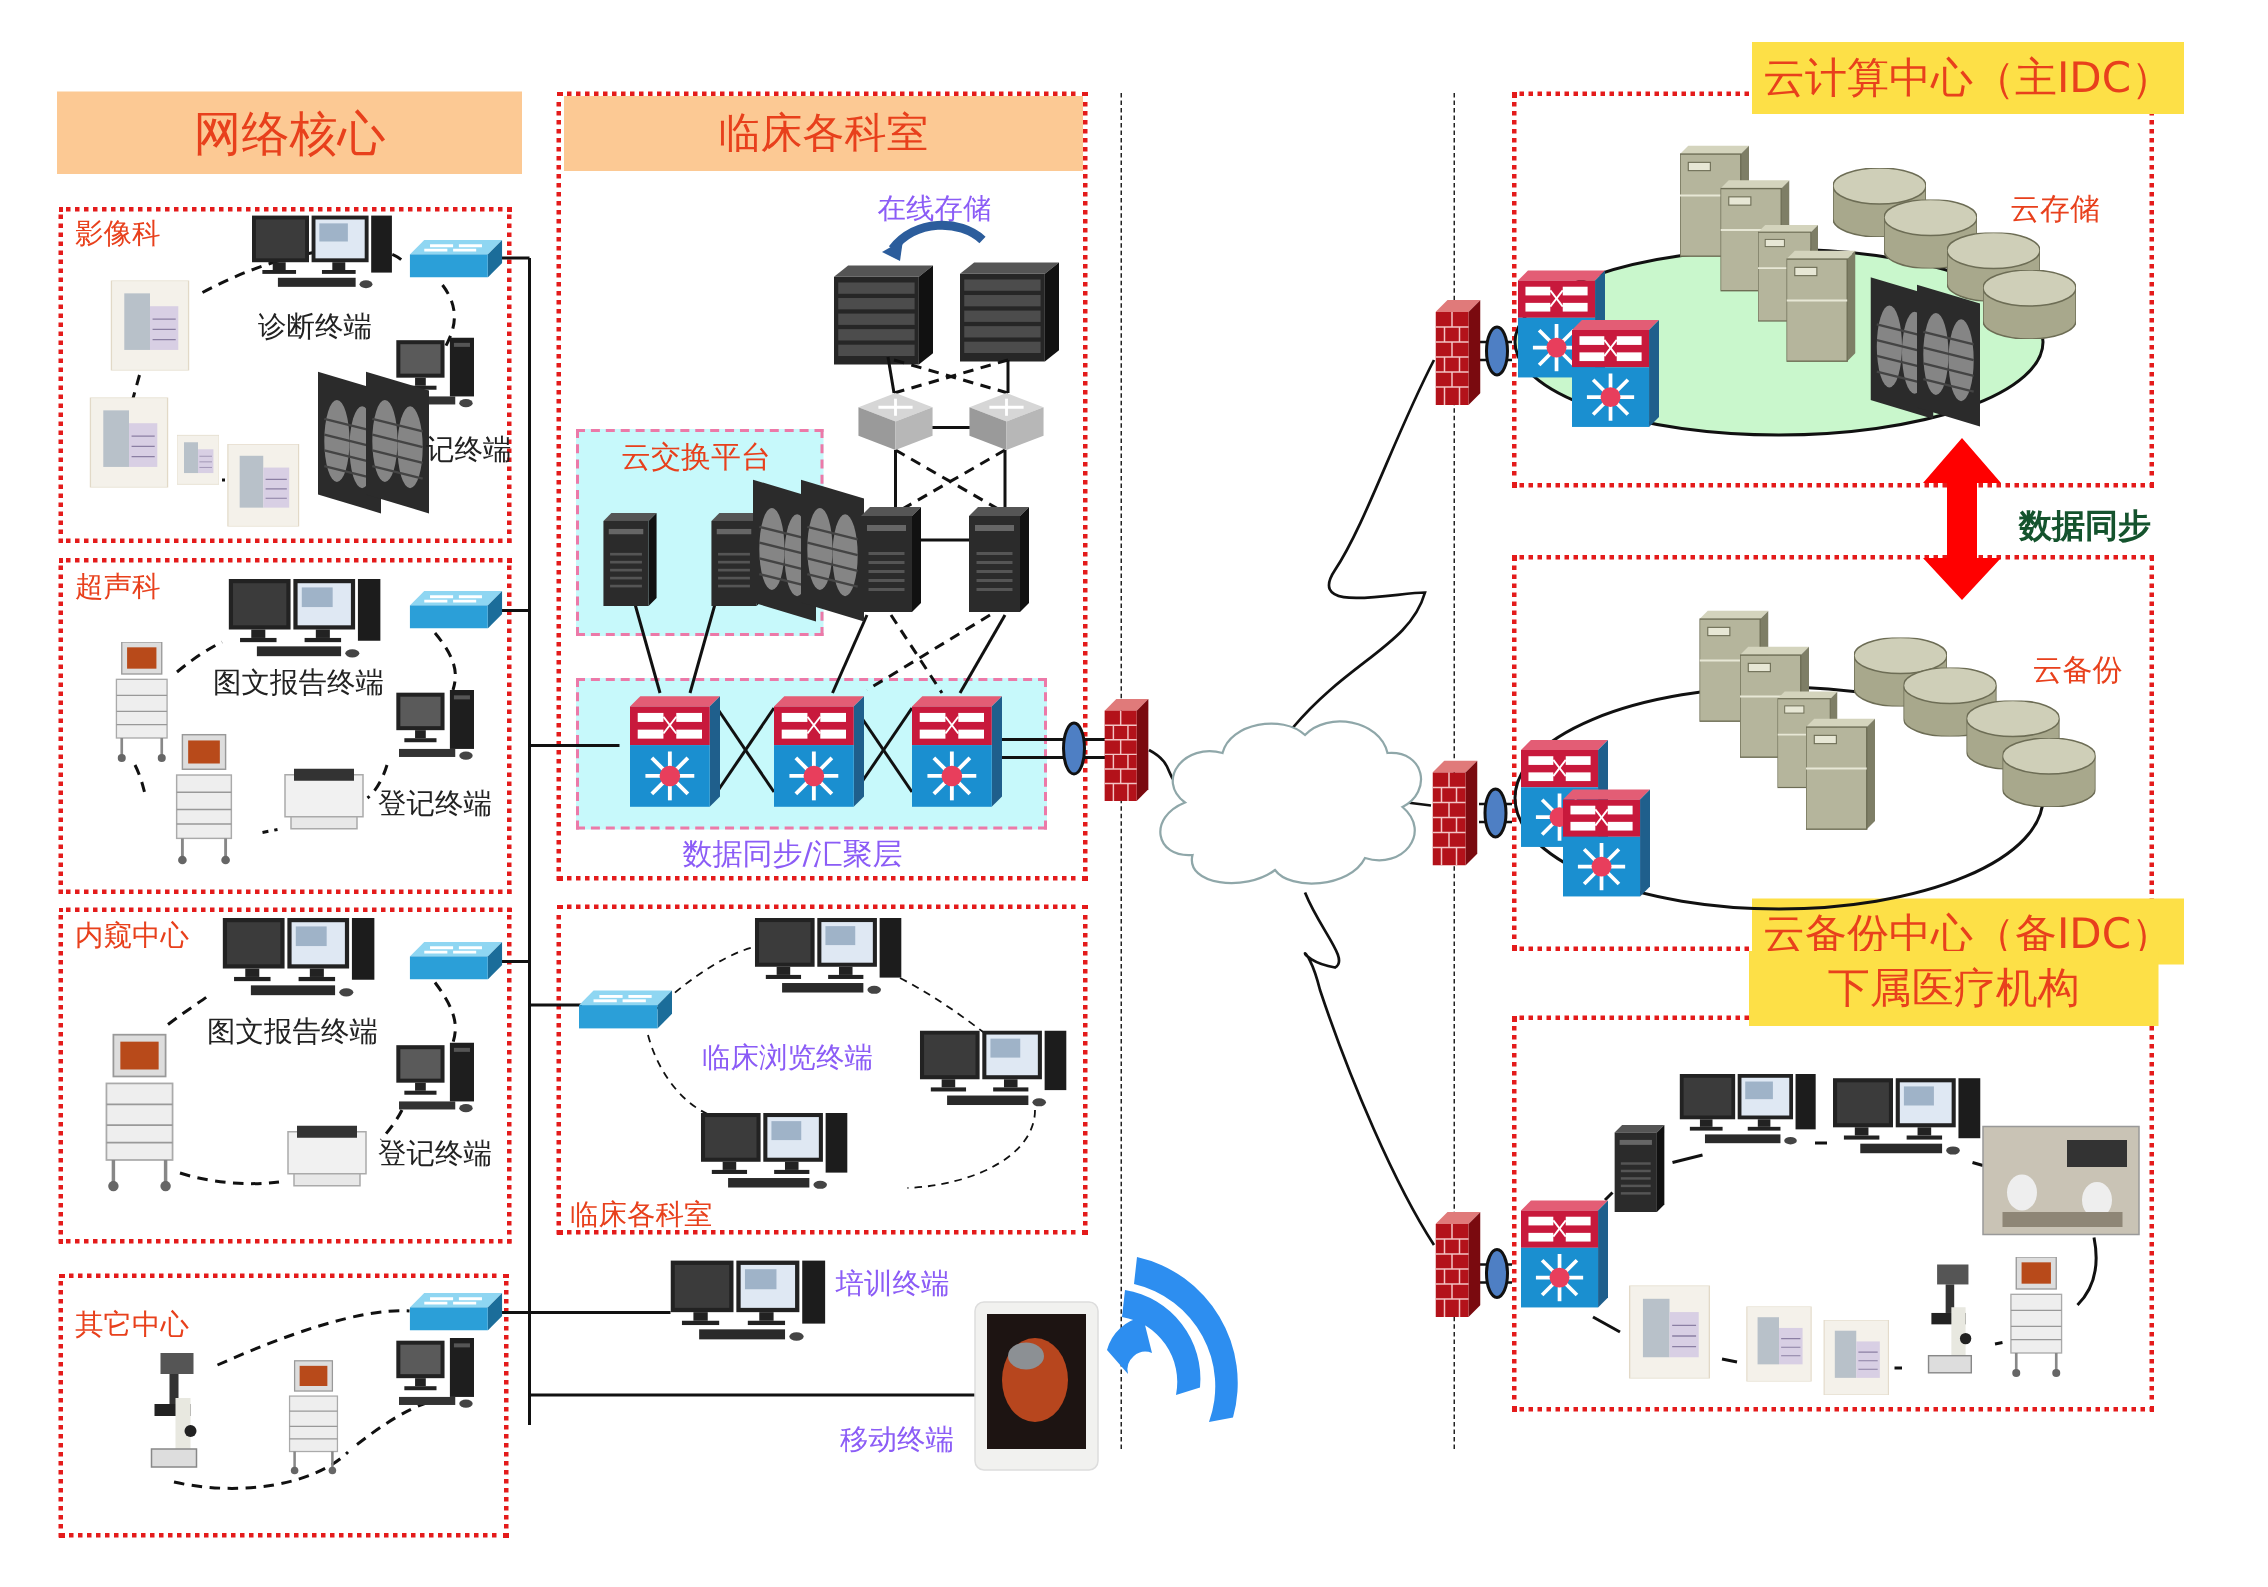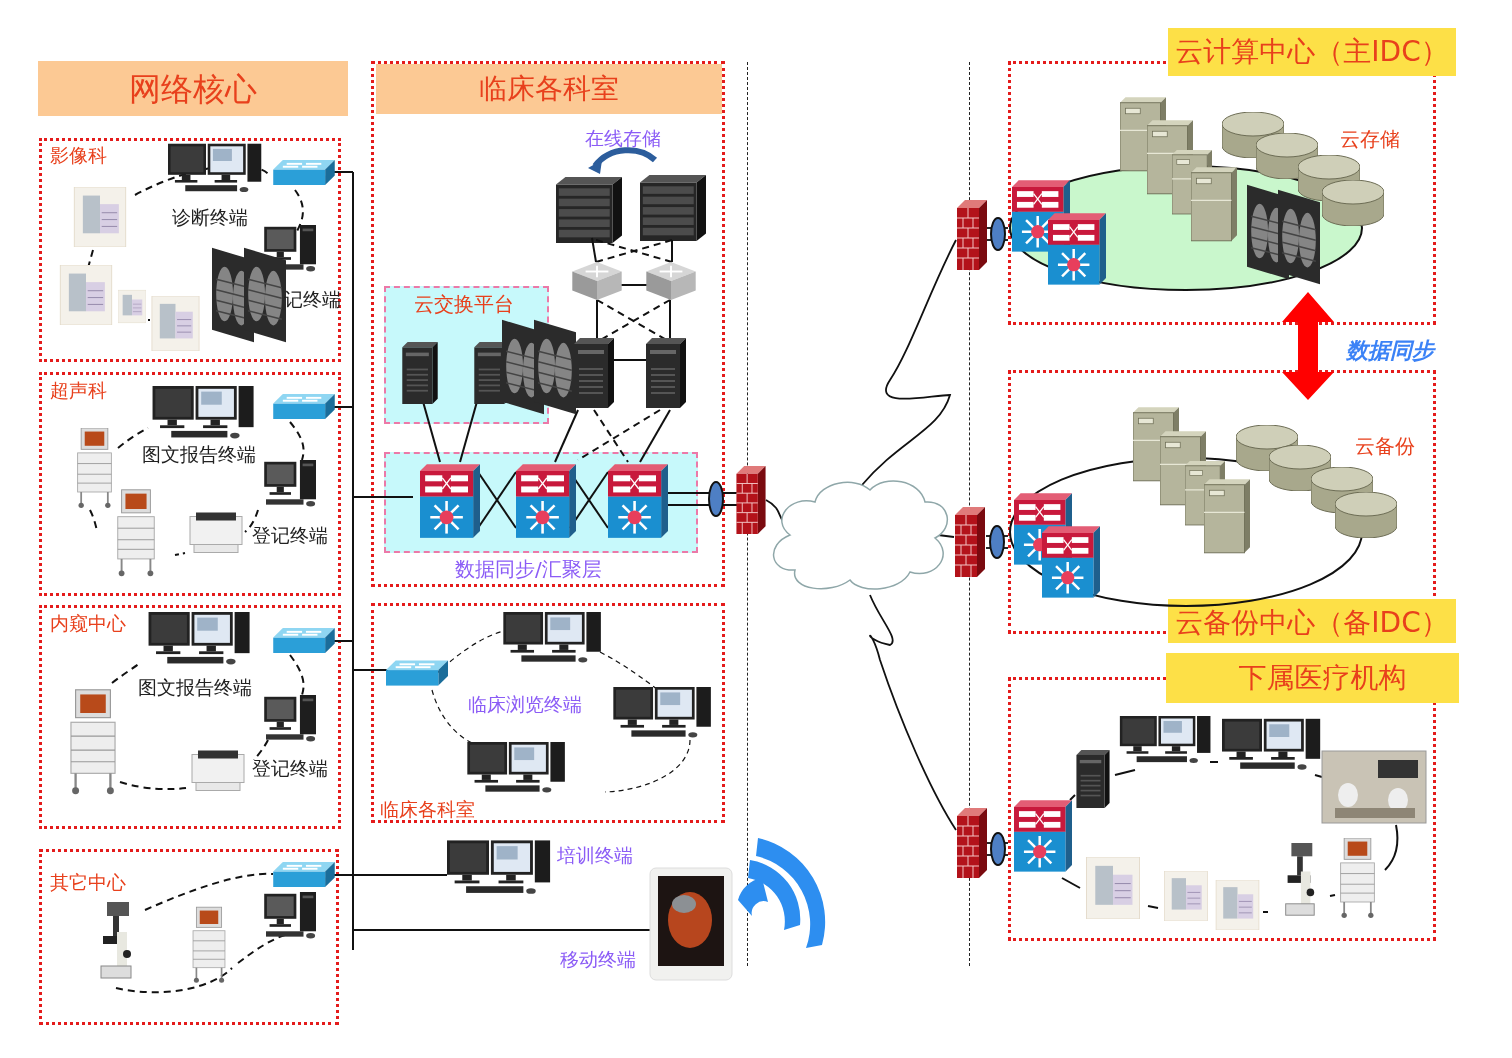--- a/index.html
+++ b/index.html
@@ -10,21 +10,21 @@
   .hdr-r { position:absolute; background:#fde047; color:#e8401c; text-align:center;
            font-size:28px; line-height:48px; }
   .box { position:absolute; border:3px dotted #e41b1b; box-sizing:border-box; }
   .dept { position:absolute; color:#e8401c; font-size:19px; }
   .lbl { position:absolute; color:#8b5cf6; font-size:19px; white-space:nowrap; }
   .lbl-r { position:absolute; color:#e8401c; font-size:20px; white-space:nowrap;text-align:right; }
   .vdash { position:absolute; width:0; border-left:1.5px dashed #222; }
   .pink { position:absolute; background:#c7f9fb; border:2px dashed #ec79a8; box-sizing:border-box; }
   svg { position:absolute; left:0; top:0; overflow:visible; }
   .cloud-lbl { position:absolute; font-size:21px; color:#222; font-family:"DejaVu Serif","Liberation Serif",serif; }
-  .sync { position:absolute; font-size:22px; font-weight:bold; color:#3b82f6; font-family:"DejaVu Serif","Liberation Serif",serif;font-style:italic; }
+  .sync { position:absolute; font-size:22px; font-weight:bold; color:#14532d; font-family:"DejaVu Serif","Liberation Serif",serif; }
 </style>
 </head>
 <body>
 
 <svg width="0" height="0" style="position:absolute">
   <defs>
 
     <symbol id="l3switch" viewBox="0 0 70 90">
       <polygon points="0,10 8,2 70,2 62,10" fill="#e35d75"></polygon>
       <polygon points="62,10 70,2 70,80 62,88" fill="#1f5f8c"></polygon>
@@ -250,21 +250,21 @@
 <div class="hdr-r" style="left:1168px;top:28px;width:288px;height:48px;">云计算中心（主IDC）</div>
 <div class="lbl-r" style="left:1340px;top:126px;">云存储</div>
 
 <div class="sync" style="left:1346px;top:336px;">数据同步</div>
 
 <div class="box" style="left:1008px;top:370px;width:428px;height:264px;"></div>
 <div class="hdr-r" style="left:1168px;top:599px;width:288px;height:44px;">云备份中心（备IDC）</div>
 <div class="lbl-r" style="left:1355px;top:433px;">云备份</div>
 
 <div class="box" style="left:1008px;top:677px;width:428px;height:264px;"></div>
-<div class="hdr-r" style="left:1166px;top:653px;width:273px;height:50px;line-height:50px;padding-left:20px;">下属医疗机构</div>
+<div class="hdr-r" style="left:1166px;top:634px;width:273px;height:50px;line-height:50px;">下属医疗机构</div>
 
 <svg width="1512" height="1058">
 
   <g stroke="#111" stroke-width="2" fill="none">
     <line x1="353" y1="172" x2="353" y2="950"></line>
     <line x1="331" y1="172" x2="353" y2="172"></line>
     <line x1="331" y1="407" x2="353" y2="407"></line>
     <line x1="331" y1="641" x2="353" y2="641"></line>
     <line x1="331" y1="875" x2="353" y2="875"></line>
     <line x1="353" y1="497" x2="413" y2="497"></line>

